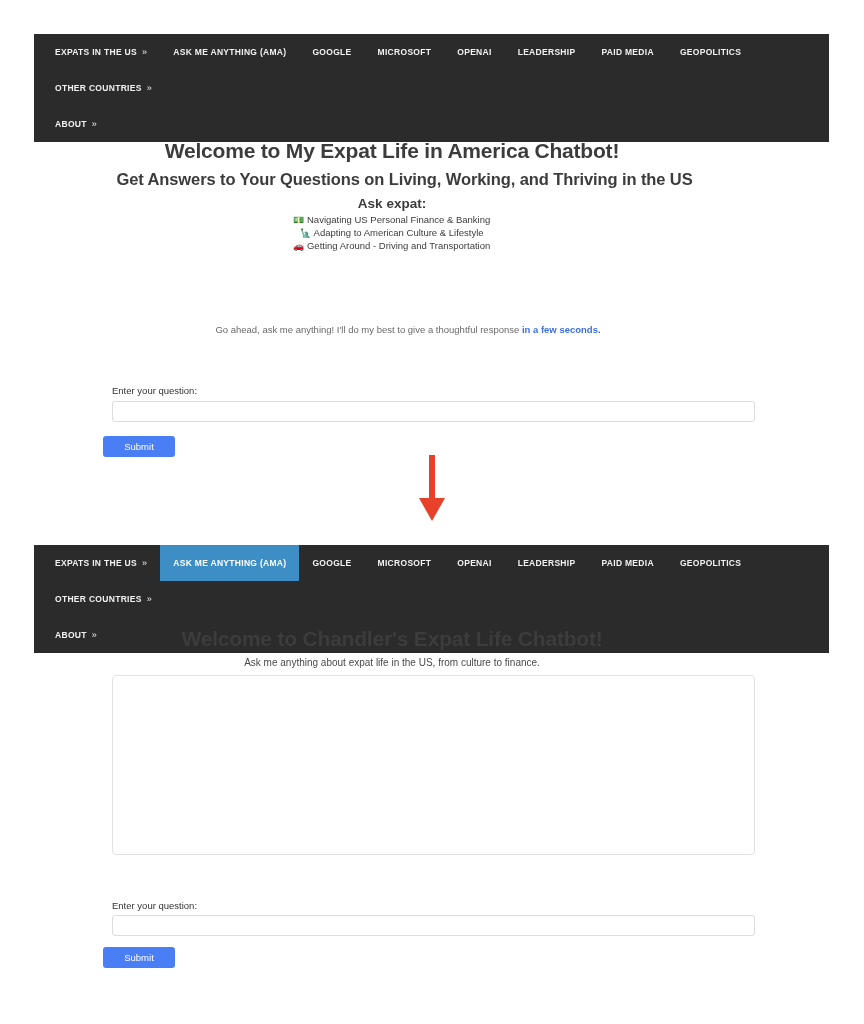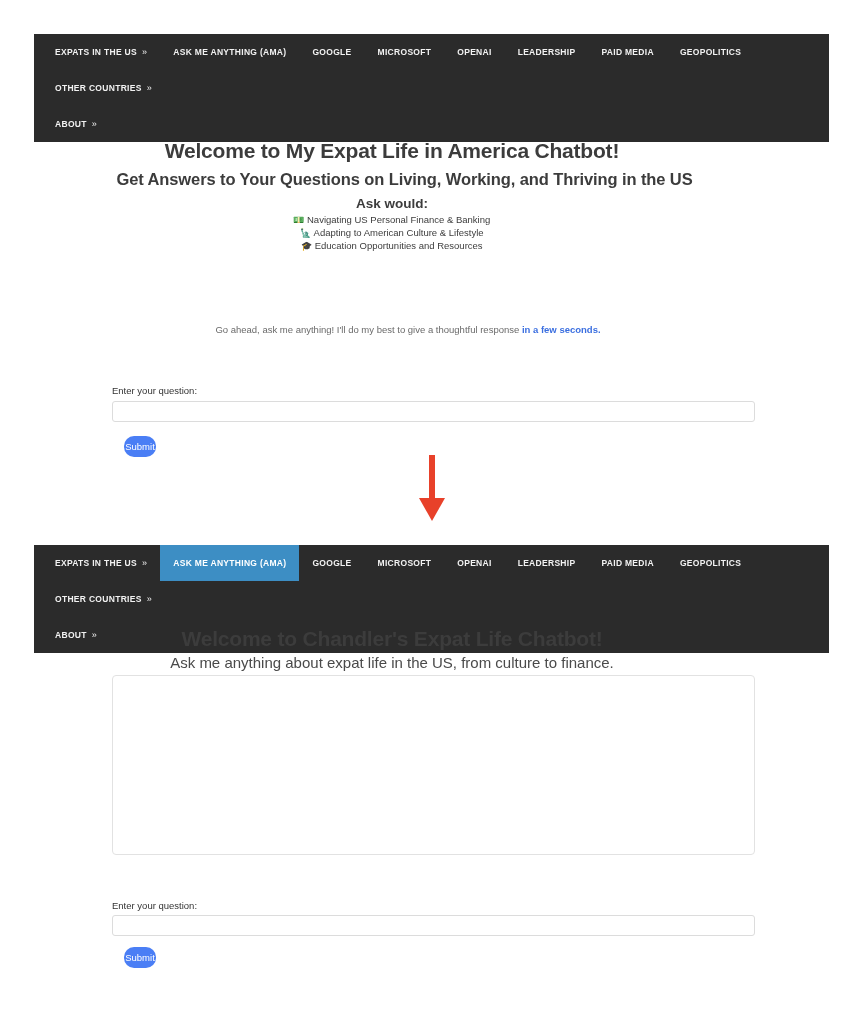--- a/index.html
+++ b/index.html
@@ -81,21 +81,21 @@
   .h-ask {
     text-align: center;
     font-size: 13.5px;
     font-weight: bold;
     color: #3c3c3c;
     margin: 0;
     line-height: 20px;
   }
   .h-tagline {
     text-align: center;
-    font-size: 15px;
+    font-size: 10px;
     color: #4a4a4a;
     margin: 0;
     line-height: 15px;
   }
 
   
   .ask-list {
     list-style: none;
     margin: 0;
     padding: 0;
@@ -150,27 +150,27 @@
     border-radius: 3px;
     background: #ffffff;
     font-size: 10px;
     padding: 2px 7px;
     color: #333;
     outline: none;
     font-family: "Liberation Sans", sans-serif;
   }
   .submit-btn {
     position: absolute;
-    left: 124px;
-    width: 32px;
+    left: 103px;
+    width: 72px;
     height: 21px;
     background: #4a7ef5;
     color: #ffffff;
     border: none;
-    border-radius: 10px;
+    border-radius: 3px;
     font-size: 9.5px;
     cursor: pointer;
     padding: 0;
     font-family: "Liberation Sans", sans-serif;
   }
 
   
   .arrow-wrap {
     position: absolute;
     left: 0; width: 864px;
@@ -234,25 +234,25 @@
 
 <div class="section" style="top:138px;">
   <h1 class="h-main">Welcome to My Expat Life in America Chatbot!</h1>
 </div>
 
 <div class="section" style="top:168px;padding-left:25px;">
   <h2 class="h-sub">Get Answers to Your Questions on Living, Working, and Thriving in the US</h2>
 </div>
 
 <div class="section" style="top:194px;">
-  <div class="h-ask">Ask would:</div>
+  <div class="h-ask">Ask expat:</div>
   <ul class="ask-list" id="ask-list">
       <li><span class="emoji">💵</span><span>Navigating US Personal Finance &amp; Banking</span></li>
       <li><span class="emoji">🗽</span><span>Adapting to American Culture &amp; Lifestyle</span></li>
-      <li><span class="emoji">🎓</span><span>Education Opportunities and Resources</span></li>
+      <li><span class="emoji">🚗</span><span>Getting Around - Driving and Transportation</span></li>
     </ul>
 </div>
 
 <div class="section" style="top:322px;">
   <p class="intro-2">
     <span>Go ahead, ask me anything! I'll do my best to give a thoughtful response </span><span class="hl">in a few seconds.</span>
   </p>
 </div>
 
 <label class="form-label" style="top:384px;">Enter your question:</label>

